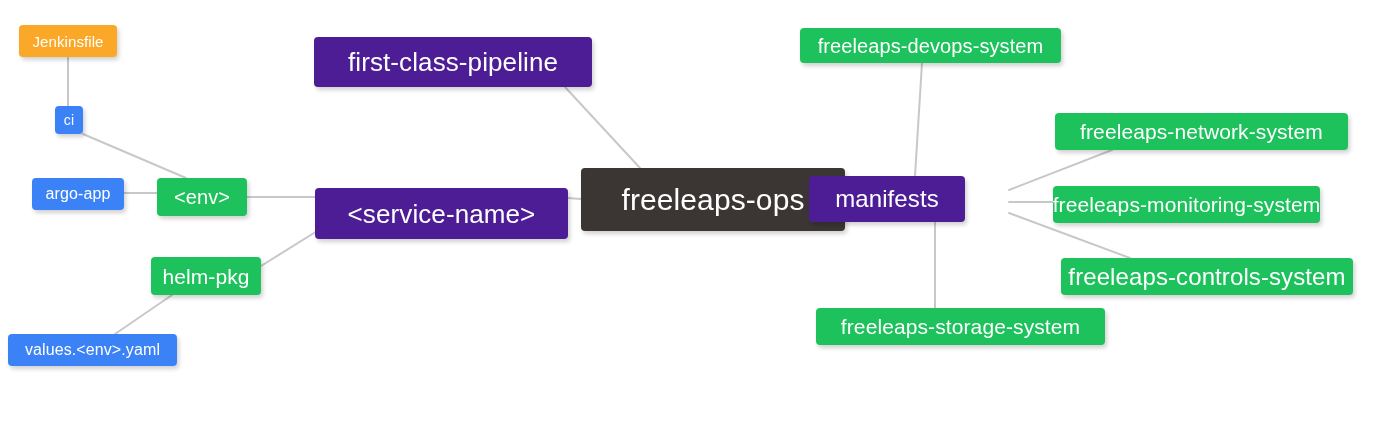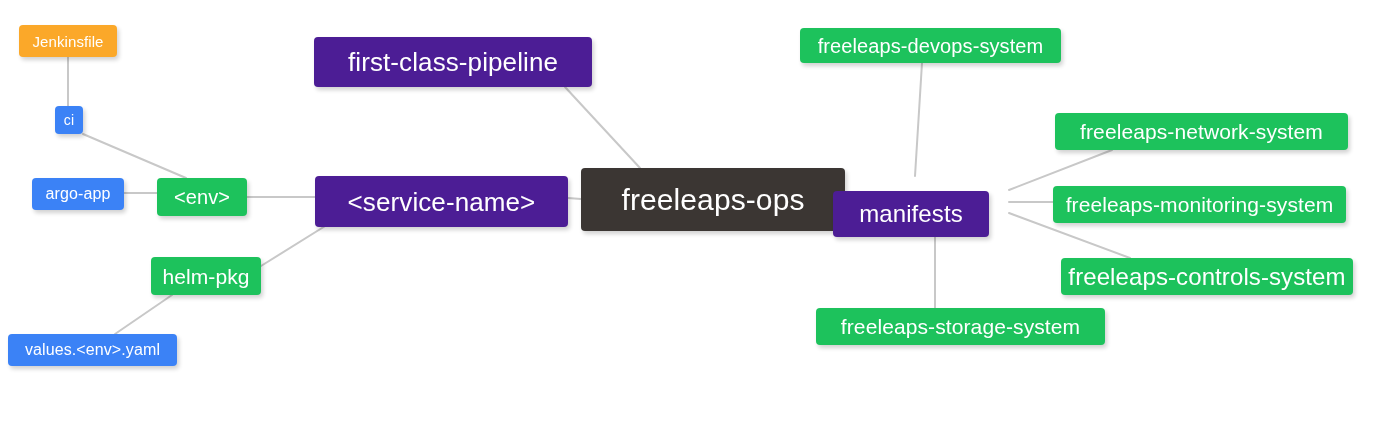--- a/index.html
+++ b/index.html
@@ -61,27 +61,27 @@
       <line x1="915" y1="176" x2="922" y2="63" stroke="#c8c8c8" stroke-width="2" stroke-linecap="round"></line>
       <line x1="1009" y1="190" x2="1112" y2="150" stroke="#c8c8c8" stroke-width="2" stroke-linecap="round"></line>
       <line x1="1009" y1="202" x2="1053" y2="202" stroke="#c8c8c8" stroke-width="2" stroke-linecap="round"></line>
       <line x1="1009" y1="213" x2="1130" y2="258" stroke="#c8c8c8" stroke-width="2" stroke-linecap="round"></line>
       <line x1="935" y1="222" x2="935" y2="308" stroke="#c8c8c8" stroke-width="2" stroke-linecap="round"></line>
     </svg>
   <div id="node-layer">
       <div class="node root" style="left: 581px; top: 168px; width: 264px; height: 63px; font-size: 30px;">
         <span>freeleaps-ops</span>
       </div>
-      <div class="node blue" style="left: 315px; top: 176px; width: 253px; height: 51px; font-size: 26px;">
+      <div class="node blue" style="left: 315px; top: 188px; width: 253px; height: 51px; font-size: 26px;">
         <span>&lt;service-name&gt;</span>
       </div>
       <div class="node blue" style="left: 314px; top: 37px; width: 278px; height: 50px; font-size: 26px;">
         <span>first-class-pipeline</span>
       </div>
-      <div class="node blue" style="left: 833px; top: 176px; width: 156px; height: 46px; font-size: 24px; margin-top: 15px;">
+      <div class="node blue" style="left: 809px; top: 176px; width: 156px; height: 46px; font-size: 24px;">
         <span>manifests</span>
       </div>
       <div class="node green" style="left: 157px; top: 178px; width: 90px; height: 38px; font-size: 20px;">
         <span>&lt;env&gt;</span>
       </div>
       <div class="node green" style="left: 151px; top: 257px; width: 110px; height: 38px; font-size: 21px;">
         <span>helm-pkg</span>
       </div>
       <div class="node red" style="left: 55px; top: 106px; width: 28px; height: 28px; font-size: 14px;">
         <span>ci</span>
@@ -94,21 +94,21 @@
       </div>
       <div class="node orange" style="left: 19px; top: 25px; width: 98px; height: 32px; font-size: 15px; align-items: center;">
         <span>Jenkinsfile</span>
       </div>
       <div class="node green" style="left: 800px; top: 28px; width: 261px; height: 35px; font-size: 20px;">
         <span>freeleaps-devops-system</span>
       </div>
       <div class="node green" style="left: 1055px; top: 113px; width: 293px; height: 37px; font-size: 21px;">
         <span>freeleaps-network-system</span>
       </div>
-      <div class="node green" style="left: 1053px; top: 186px; width: 293px; height: 37px; font-size: 21px;">
+      <div class="node green" style="left: 1053px; top: 186px; width: 267px; height: 37px; font-size: 21px;">
         <span>freeleaps-monitoring-system</span>
       </div>
       <div class="node green" style="left: 1061px; top: 258px; width: 292px; height: 37px; font-size: 24px;">
         <span>freeleaps-controls-system</span>
       </div>
       <div class="node green" style="left: 816px; top: 308px; width: 289px; height: 37px; font-size: 21px;">
         <span>freeleaps-storage-system</span>
       </div>
     </div>
 </div>

